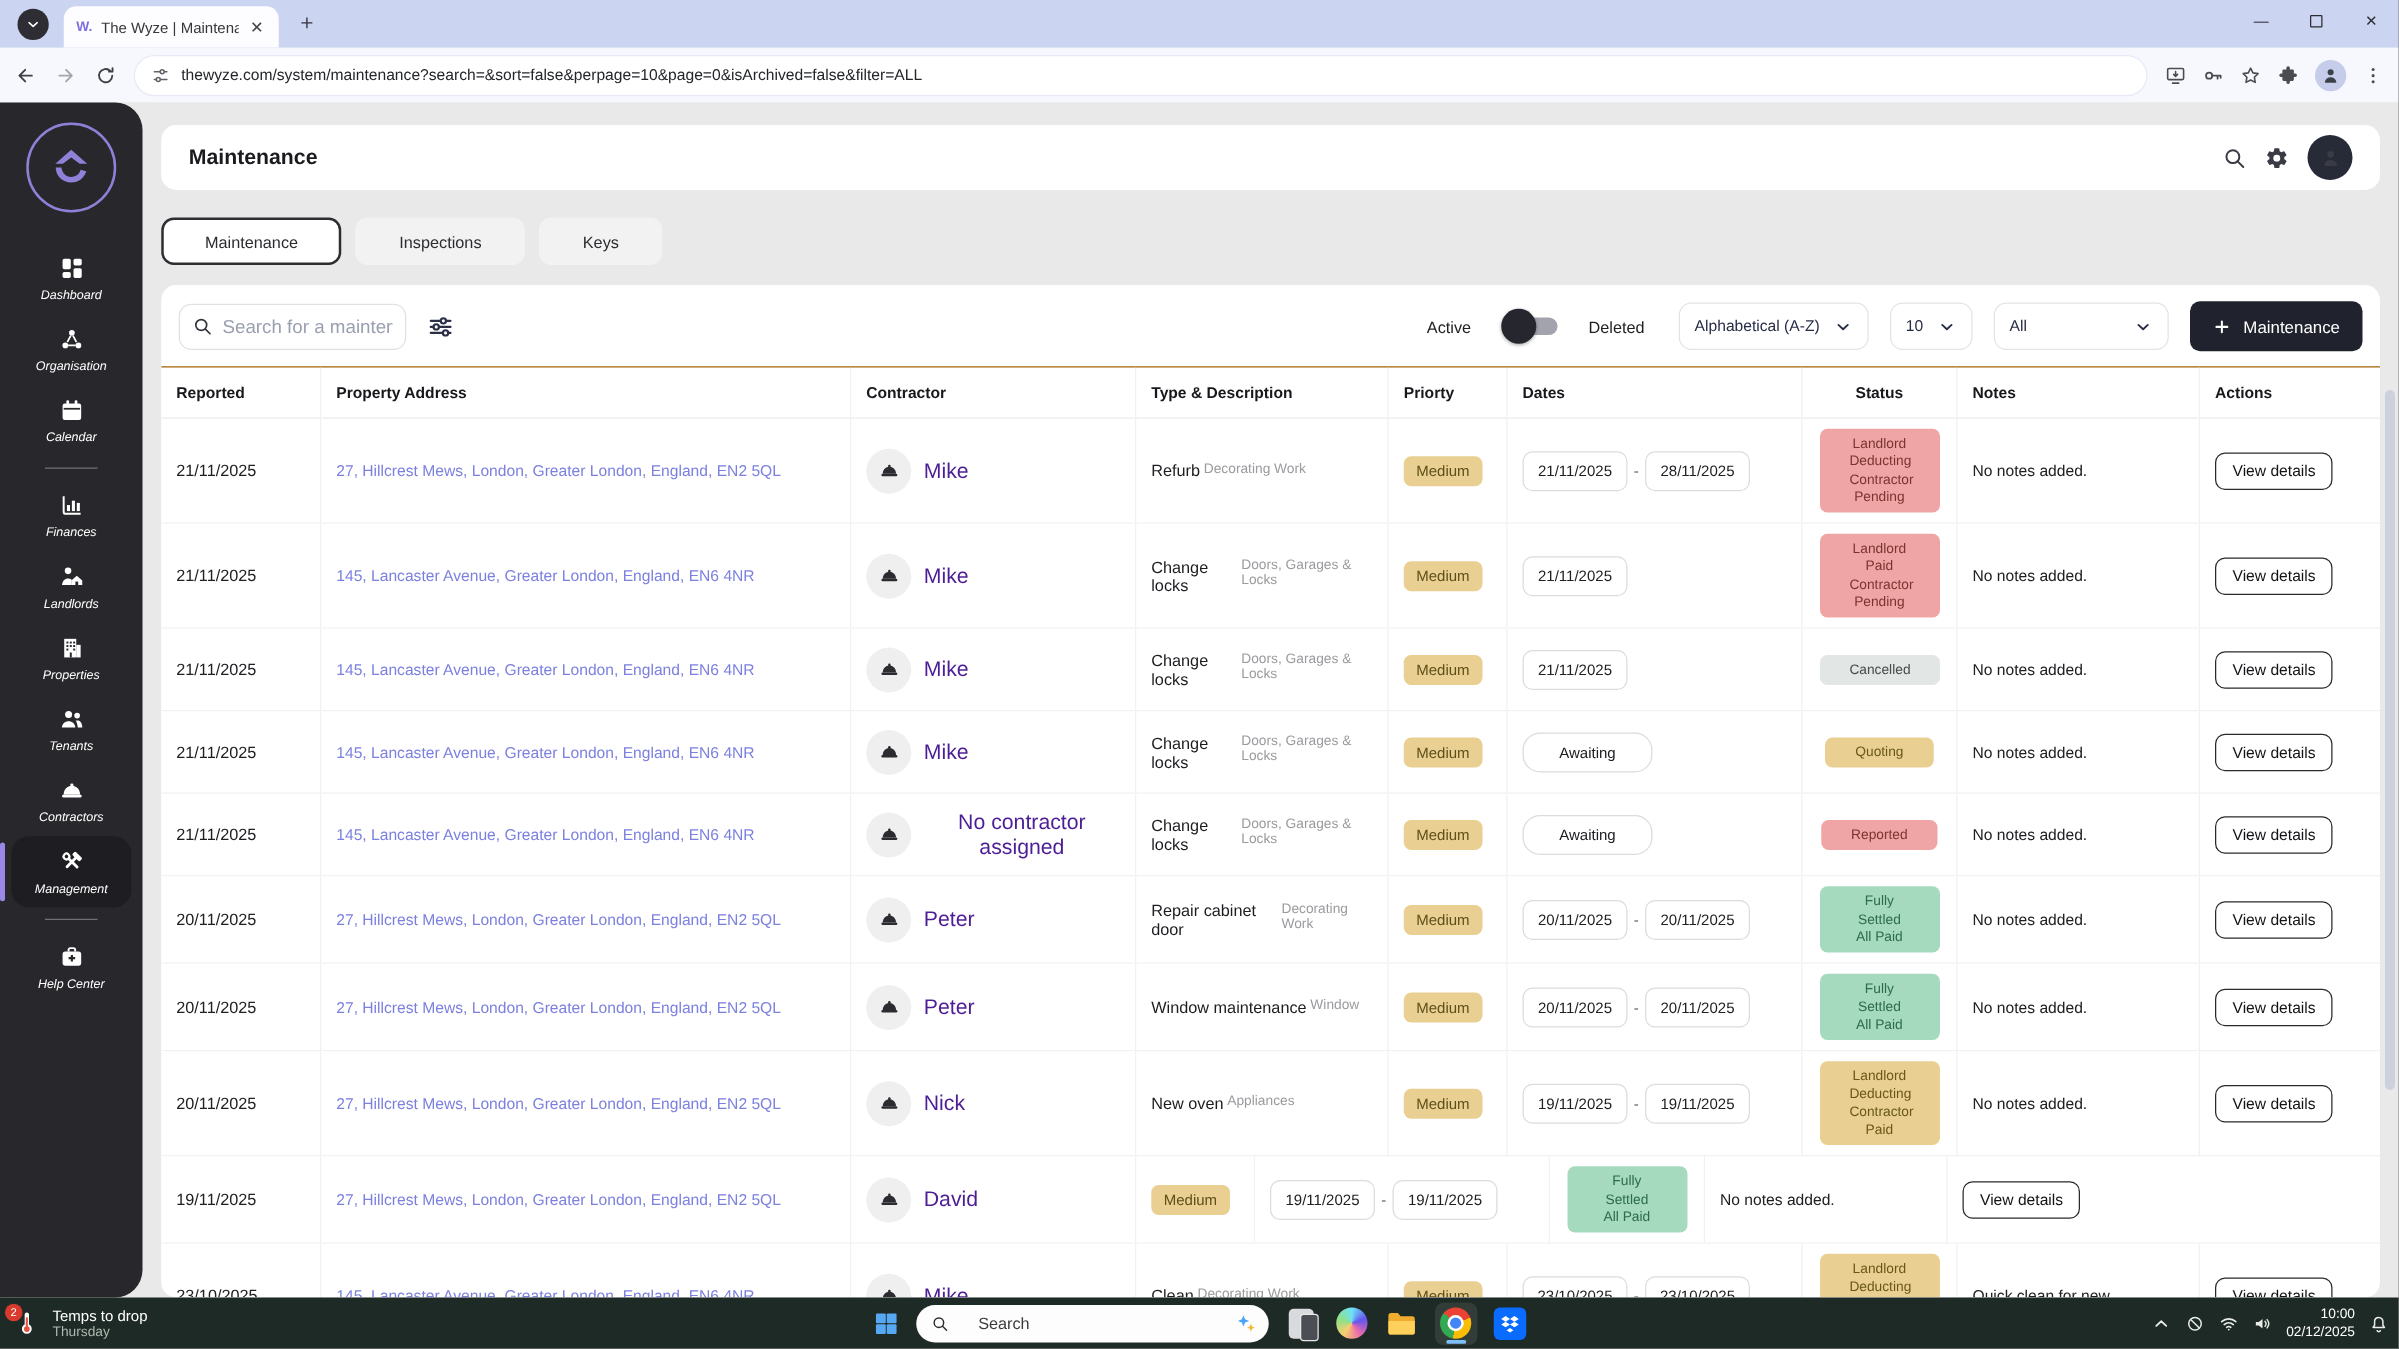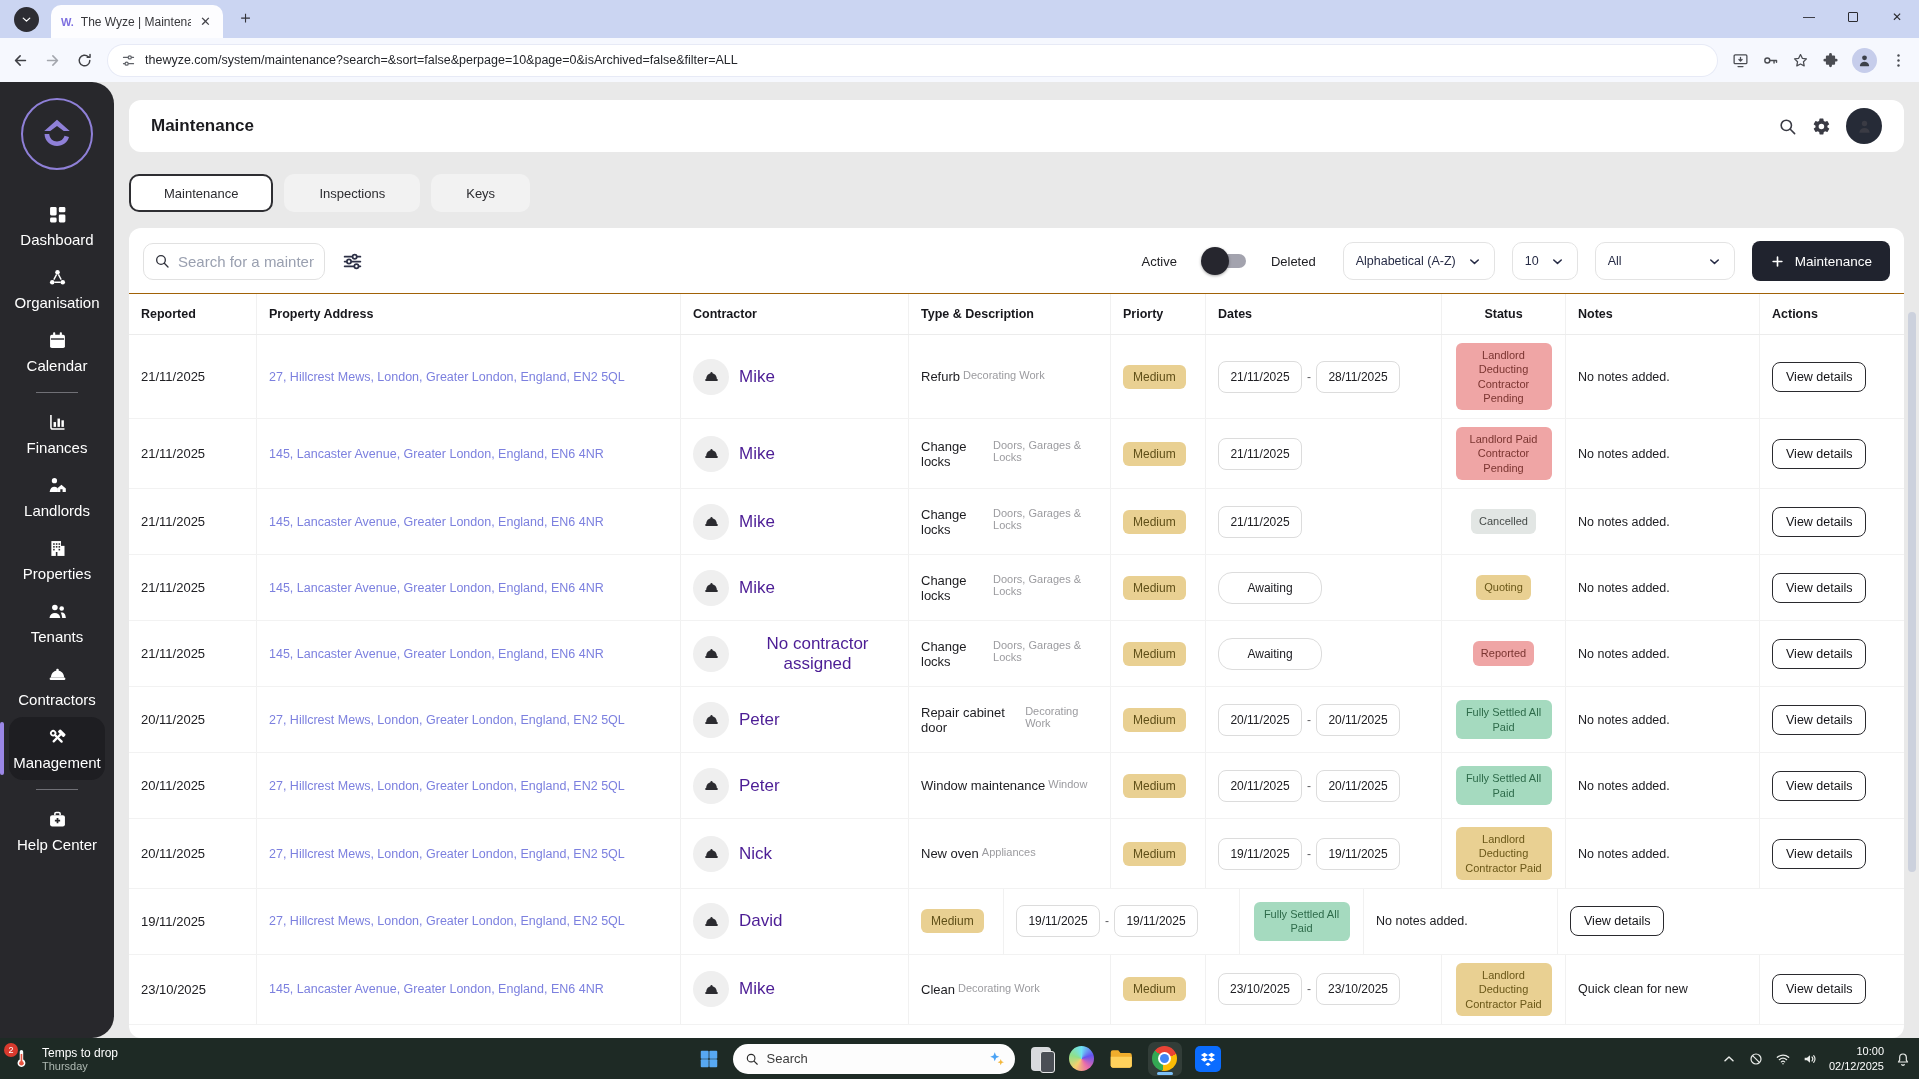--- a/index.html
+++ b/index.html
@@ -32,21 +32,21 @@
   .browser-avatar svg{ width:15px; height:15px; }
 
   
   .app { position:relative; display:flex; height:956px; background:#e9e9e9; }
 
   .sidebar { width:114px; flex-shrink:0; background:#28282c; border-radius:0 22px 22px 0; display:flex; flex-direction:column; align-items:center; padding-top:16px; }
   .logo { width:72px; height:72px; border-radius:50%; border:2px solid #8f80d8; display:flex; align-items:center; justify-content:center; color:#8f80d8; margin-bottom:24px; }
   .logo svg { width:36px; height:36px; }
   .side-item { position:relative; width:96px; display:flex; flex-direction:column; align-items:center; gap:6px; padding:10px 0 9px; border-radius:14px; color:#fff; cursor:pointer; }
   .side-item .side-ic svg { width:21px; height:21px; }
-  .side-lbl { font-size:15px; color:#fff; white-space:nowrap; }
+  .side-lbl { font-size:10px; color:#fff; white-space:nowrap;font-style:italic; }
   .side-item.active { background:#1e1e22; }
   .side-item.active::before { content:''; position:absolute; left:-9px; top:5px; bottom:5px; width:4px; border-radius:3px; background:#9b87e6; }
   .side-div { width:42px; height:1px; background:#707076; margin:9px 0; }
 
   .main { flex:1; padding:0 15px; display:flex; flex-direction:column; overflow:hidden; }
   .page-header { margin-top:18px; height:52px; background:#fff; border-radius:12px; display:flex; align-items:center; padding:0 22px; }
   .page-title { font-size:17px; font-weight:600; color:#1b1b1f; }
   .ph-icons { margin-left:auto; display:flex; align-items:center; gap:15px; }
   .ph-icons .ic { color:#3a3b44; display:flex; }
   .ph-icons .ic svg { width:19px; height:19px; }
@@ -100,38 +100,38 @@
   .con-av { width:36px; height:36px; border-radius:50%; background:#efefef; color:#2b2b30; display:flex; align-items:center; justify-content:center; margin-right:10px; flex-shrink:0; }
   .con-av svg { width:17px; height:17px; }
   .con-name { font-size:17px; color:#4c1d95; cursor:pointer;text-align:center; }
   .type-wrap { display:flex; justify-content:center; gap:3px; }
   .type-t { font-size:13px; color:#1d1d21; }
   .type-c { font-size:11px; color:#9b9b9f; }
   .pri-badge { background:#e9d092; color:#5f4f18; font-size:12px; padding:5px 10px; border-radius:6px; }
   .date-box { height:32px; min-width:84px; padding:0 6px; border:1px solid #dcdcdc; border-radius:8px; display:flex; align-items:center; justify-content:center; font-size:12px; color:#202024; background:#fff; cursor:text; }
   .date-box.awaiting { min-width:104px;border-radius:14px; }
   .date-dash { color:#5c5c60; margin:0 5px; font-size:12px; }
-  .sta-badge { max-width:96px; text-align:center; font-size:11px; line-height:1.3; padding:5px 8px; border-radius:6px; font-weight:500; }
+  .sta-badge { max-width:96px; text-align:center; font-size:11px; line-height:1.3; padding:5px 24px; border-radius:6px; font-weight:500; }
   .not-txt { font-size:12.5px; color:#202024; white-space:nowrap; overflow:hidden; }
   .view-btn { border:1.5px solid #2a2a2e; background:#fff; color:#141418; font-size:12.5px; font-family:inherit; padding:7px 13px; border-radius:8px; cursor:pointer; white-space:nowrap; }
 
   .scroll-thumb { position:absolute; right:3px; top:230px; width:8px; height:560px; border-radius:4px; background:#ccd1dd; }
 
   
   .taskbar { position:relative; height:41px; background:#1e2a25; display:flex; align-items:center; }
   .tkb-left { position:absolute; left:8px; display:flex; align-items:center; gap:8px; height:100%; cursor:pointer; }
   .weather-ic { position:relative; width:26px; height:26px; display:flex; align-items:center; justify-content:center; }
   .weather-ic svg { width:22px; height:22px; }
   .weather-badge { position:absolute; top:-3px; left:-4px; min-width:14px; height:14px; border-radius:7px; background:#d83a2e; color:#fff; font-size:9px; display:flex; align-items:center; justify-content:center; padding:0 3px; }
   .weather-l1 { font-size:12px; color:#fff; }
   .weather-l2 { font-size:11px; color:#aeb8b2; }
   .tkb-center { position:absolute; left:50%; transform:translateX(-50%); display:flex; align-items:center; gap:13px; height:100%; }
   .start-ic { display:flex; cursor:pointer; }
   .start-ic svg { width:22px; height:22px; }
-  .tkb-search { position:relative; width:282px; height:30px; border-radius:15px; background:#fdfdfd; display:flex; align-items:center; padding:0 12px; gap:8px; cursor:pointer; }
+  .tkb-search { position:relative; width:282px; height:30px; border-radius:15px; background:#fdfdfd; display:flex; align-items:center; padding:0 12px; gap:24px; cursor:pointer; }
   .tkb-search .ic { color:#2c2c2c; display:flex; }
   .tkb-search .ic svg { width:14px; height:14px; }
   .tkb-search-txt { font-size:13px; color:#3c3c3c; }
   .tkb-sparkle { position:absolute; right:9px; display:flex; }
   .tkb-sparkle svg { width:18px; height:18px; }
   .tk-app { width:27px; height:27px; display:flex; align-items:center; justify-content:center; cursor:pointer; }
   .phone-link { width:20px; height:24px; background:#d8dadd; border-radius:4px; position:relative; }
   .phone-link::after { content:''; position:absolute; right:-4px; bottom:-2px; width:13px; height:20px; background:#4b4f55; border-radius:3px; border:1.5px solid #e8e8e8; }
   .copilot { width:25px; height:25px; border-radius:50%; background:conic-gradient(#6ee2f5,#6454f0,#e96bab,#f7cf6e,#8fe08a,#6ee2f5); }
   .folder-ic svg { width:26px; height:26px; }

